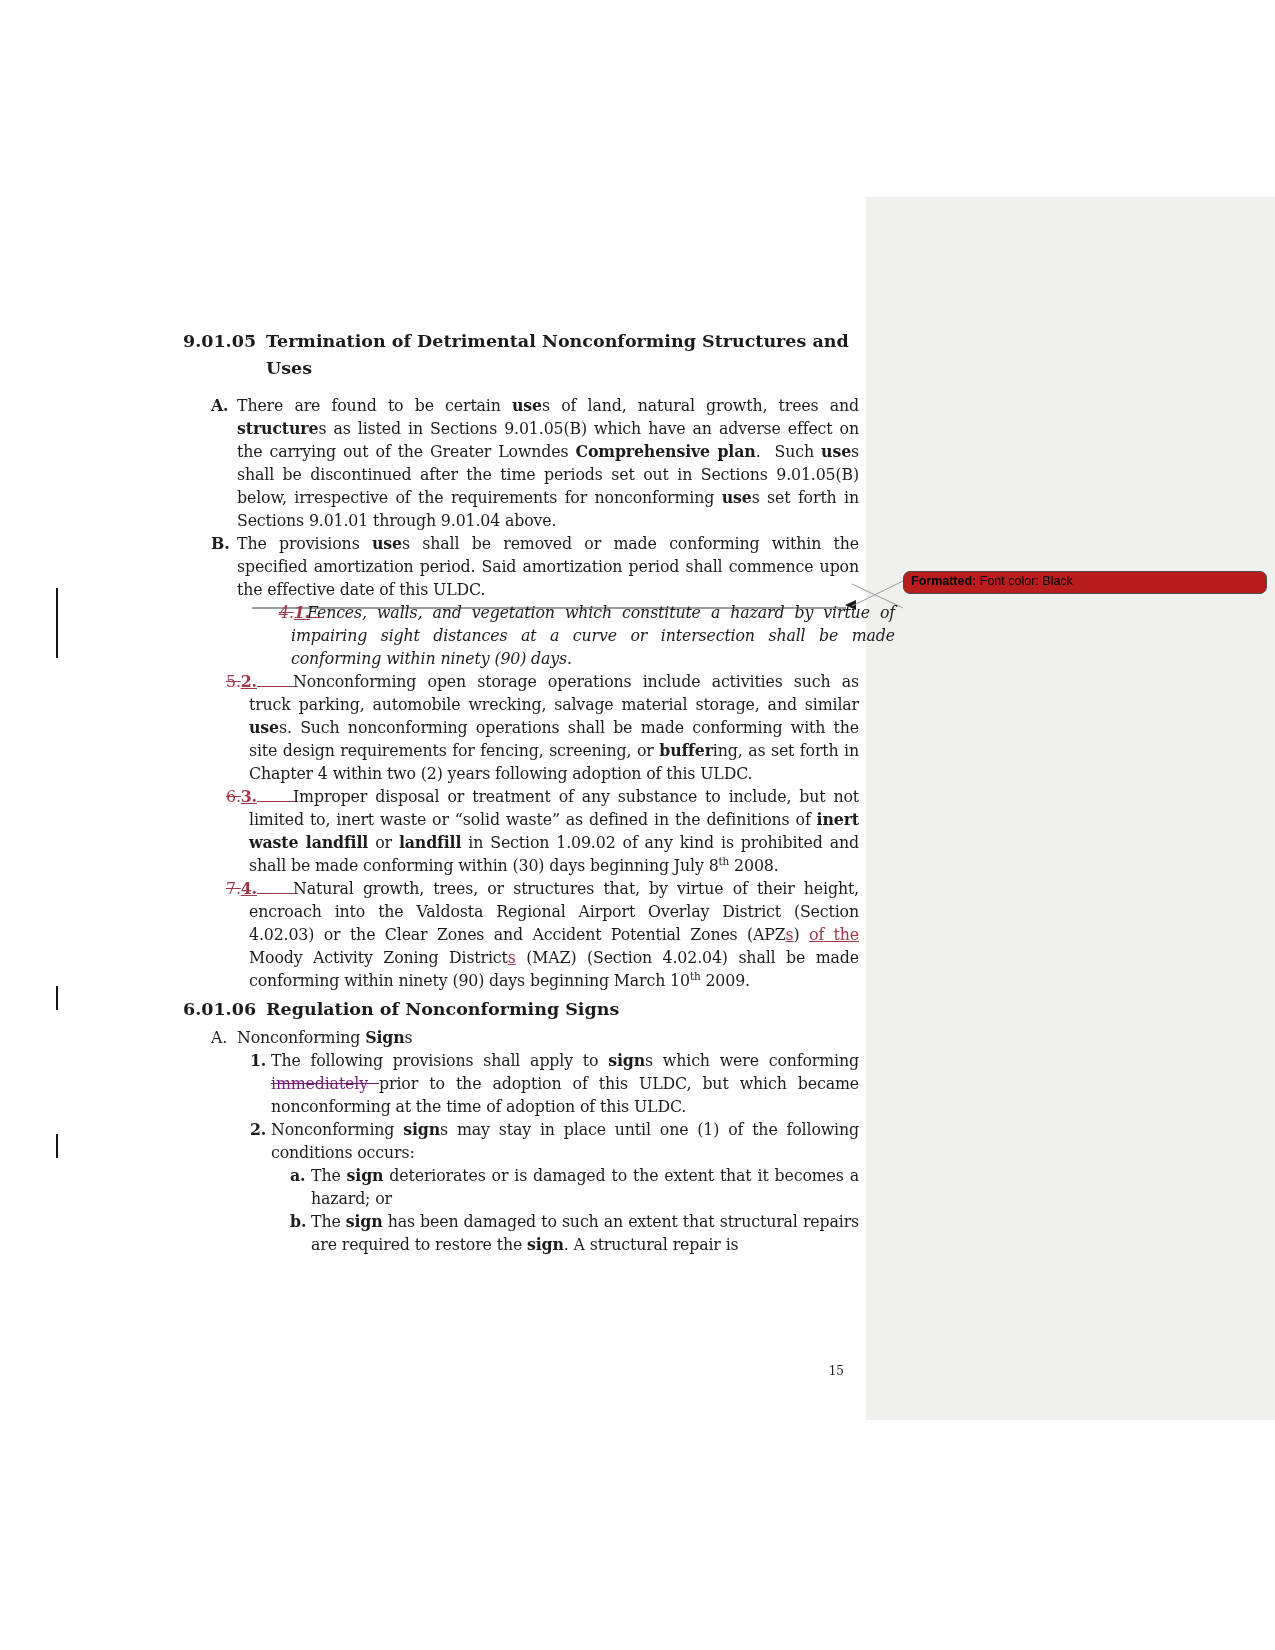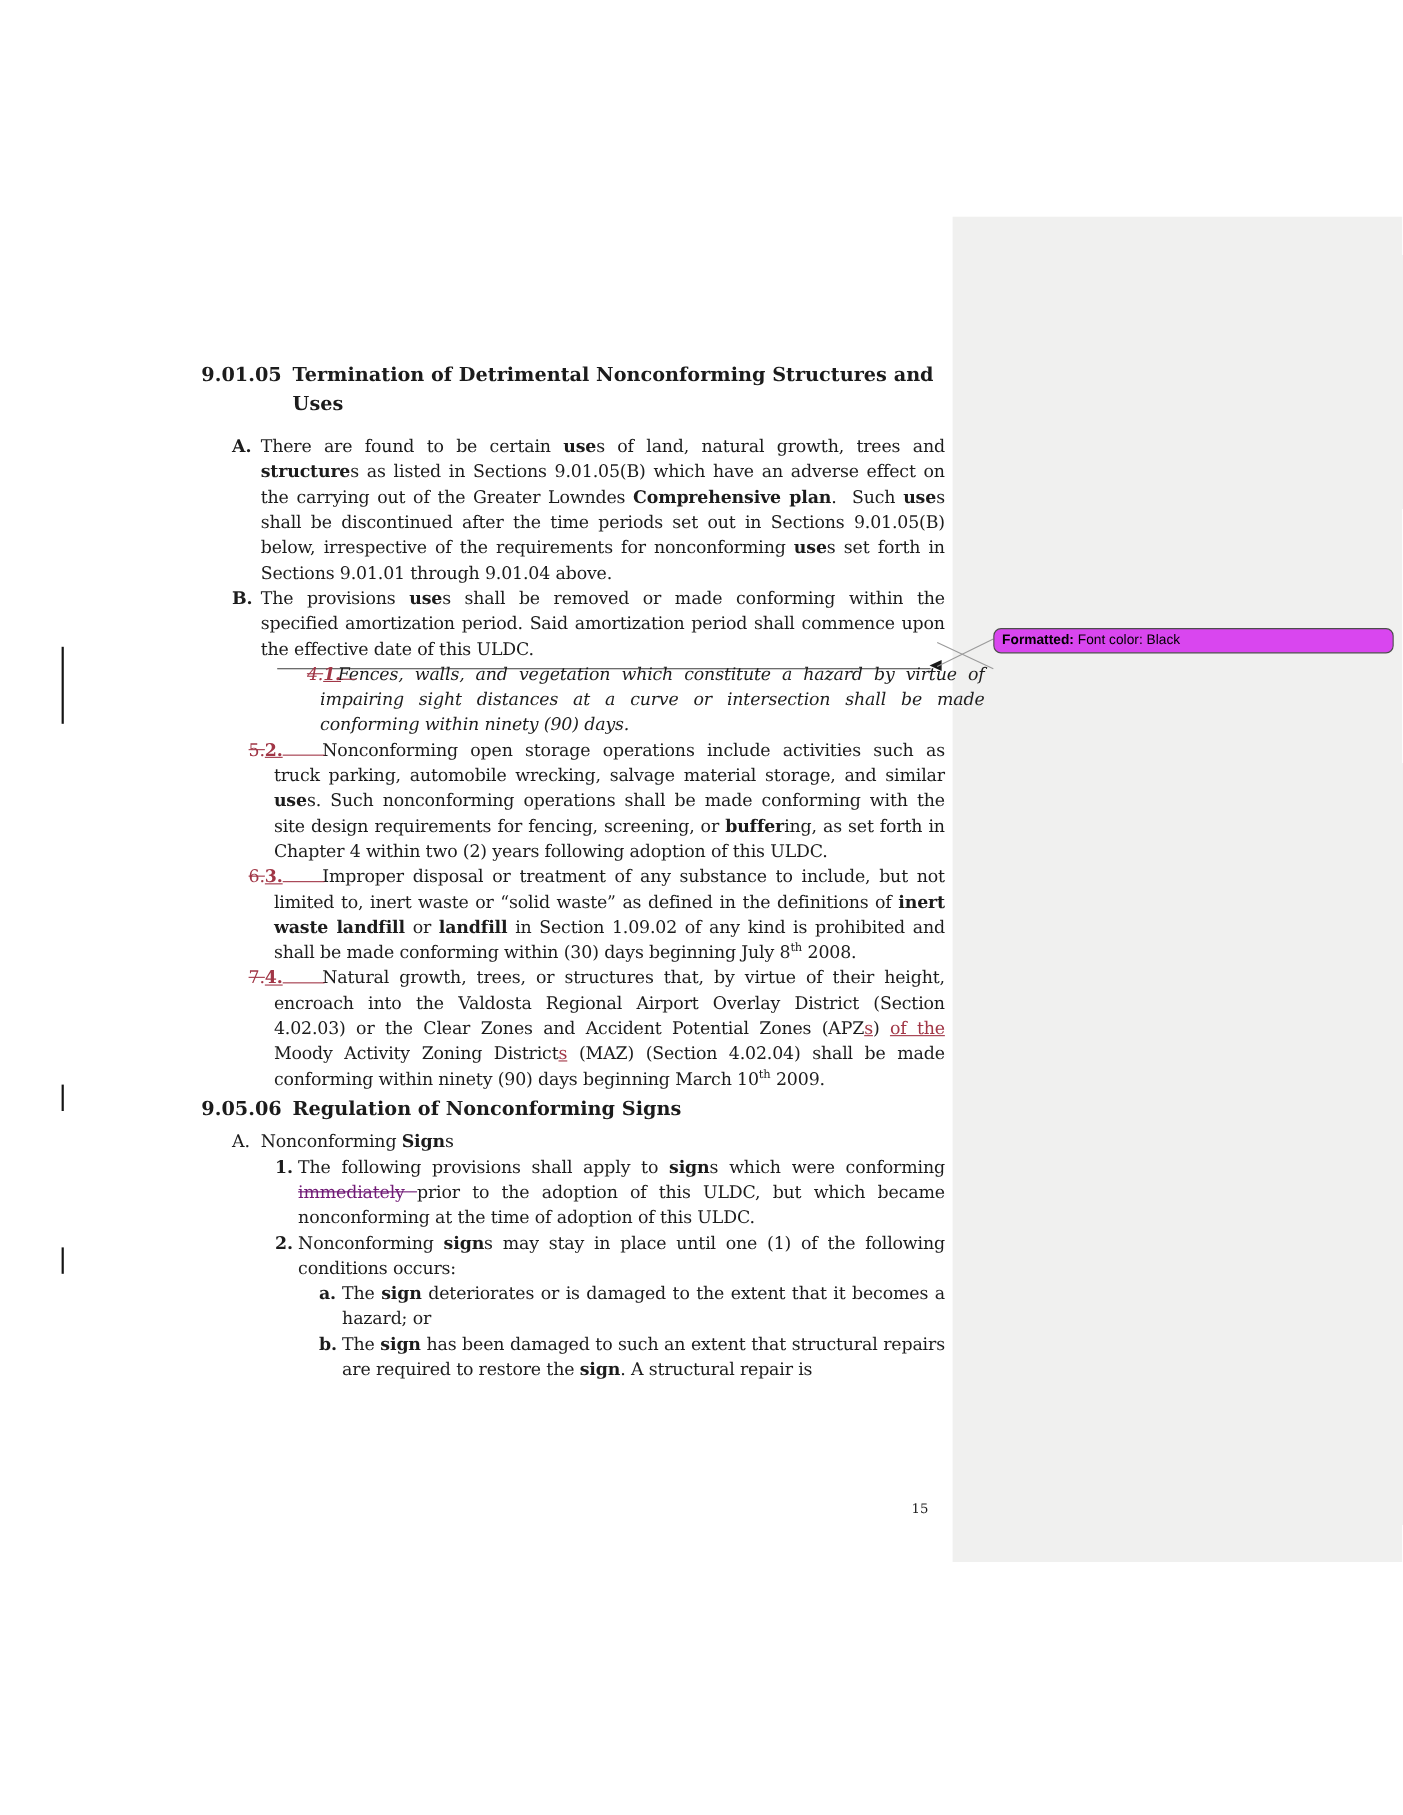--- a/index.html
+++ b/index.html
@@ -64,21 +64,21 @@
   .seg-delgray{color:#701a75;text-decoration:line-through;}
   .seg-sup{vertical-align:super;font-size:10.5px;line-height:0;}
   .seg-tab{display:inline-block;height:0.95em;border-bottom:1.4px solid var(--track-red);}
   
   .change-bar{position:absolute;left:56px;width:2px;background:#141414;}
   
   .callout{
     position:absolute;
     left:903px;width:364px;
     box-sizing:border-box;
-    background:#d946ef;
+    background:#b91c1c;
     border:1px solid var(--callout-border);
     border-radius:7px;
     padding:2px 7px 3px 7px;
     font-family:"Liberation Sans","DejaVu Sans",sans-serif;
     font-size:12.5px;line-height:15.5px;
     color:#000000;
   }
   .callout .co-label{font-weight:bold;}
   .connectors{position:absolute;left:0;top:0;pointer-events:none;}
   .page-number{
@@ -136,21 +136,21 @@
       <span class="marker"><span class="seg-delred">6.</span><span class="seg-insredb">3.</span><span class="seg-tab" style="width: 38px;"></span></span>
       <span class="ptext"><span>Improper disposal or treatment of any substance to include, but not limited to, inert waste or “solid waste” as defined in the definitions of </span><span class="seg-b">inert waste landfill</span><span> or </span><span class="seg-b">landfill</span><span> in Section 1.09.02 of any kind is prohibited and shall be made conforming within (30) days beginning July 8</span><span class="seg-sup">th</span><span> 2008.</span></span>
     </div>
 
     <div class="para num-item">
       <span class="marker"><span class="seg-delred">7.</span><span class="seg-insredb">4.</span><span class="seg-tab" style="width: 38px;"></span></span>
       <span class="ptext"><span>Natural growth, trees, or structures that, by virtue of their height, encroach into the Valdosta Regional Airport Overlay District (Section 4.02.03) or the Clear Zones and Accident Potential Zones (APZ</span><span class="seg-insred">s</span><span>) </span><span class="seg-insred">of the</span><span> Moody Activity Zoning District</span><span class="seg-insred">s</span><span> (MAZ) (Section 4.02.04) shall be made conforming within ninety (90) days beginning March 10</span><span class="seg-sup">th</span><span> 2009.</span></span>
     </div>
 
     <div class="heading h2">
-      <span class="hnum">9.05.06</span>
+      <span class="hnum">6.01.06</span>
       <span class="htitle">Regulation of Nonconforming Signs</span>
     </div>
 
     <div class="para lvl-a">
       <span class="marker">A.</span>
       <span class="ptext"><span>Nonconforming </span><span class="seg-b">Sign</span><span>s</span></span>
     </div>
 
     <div class="para s2-num">
       <span class="marker">1.</span>

